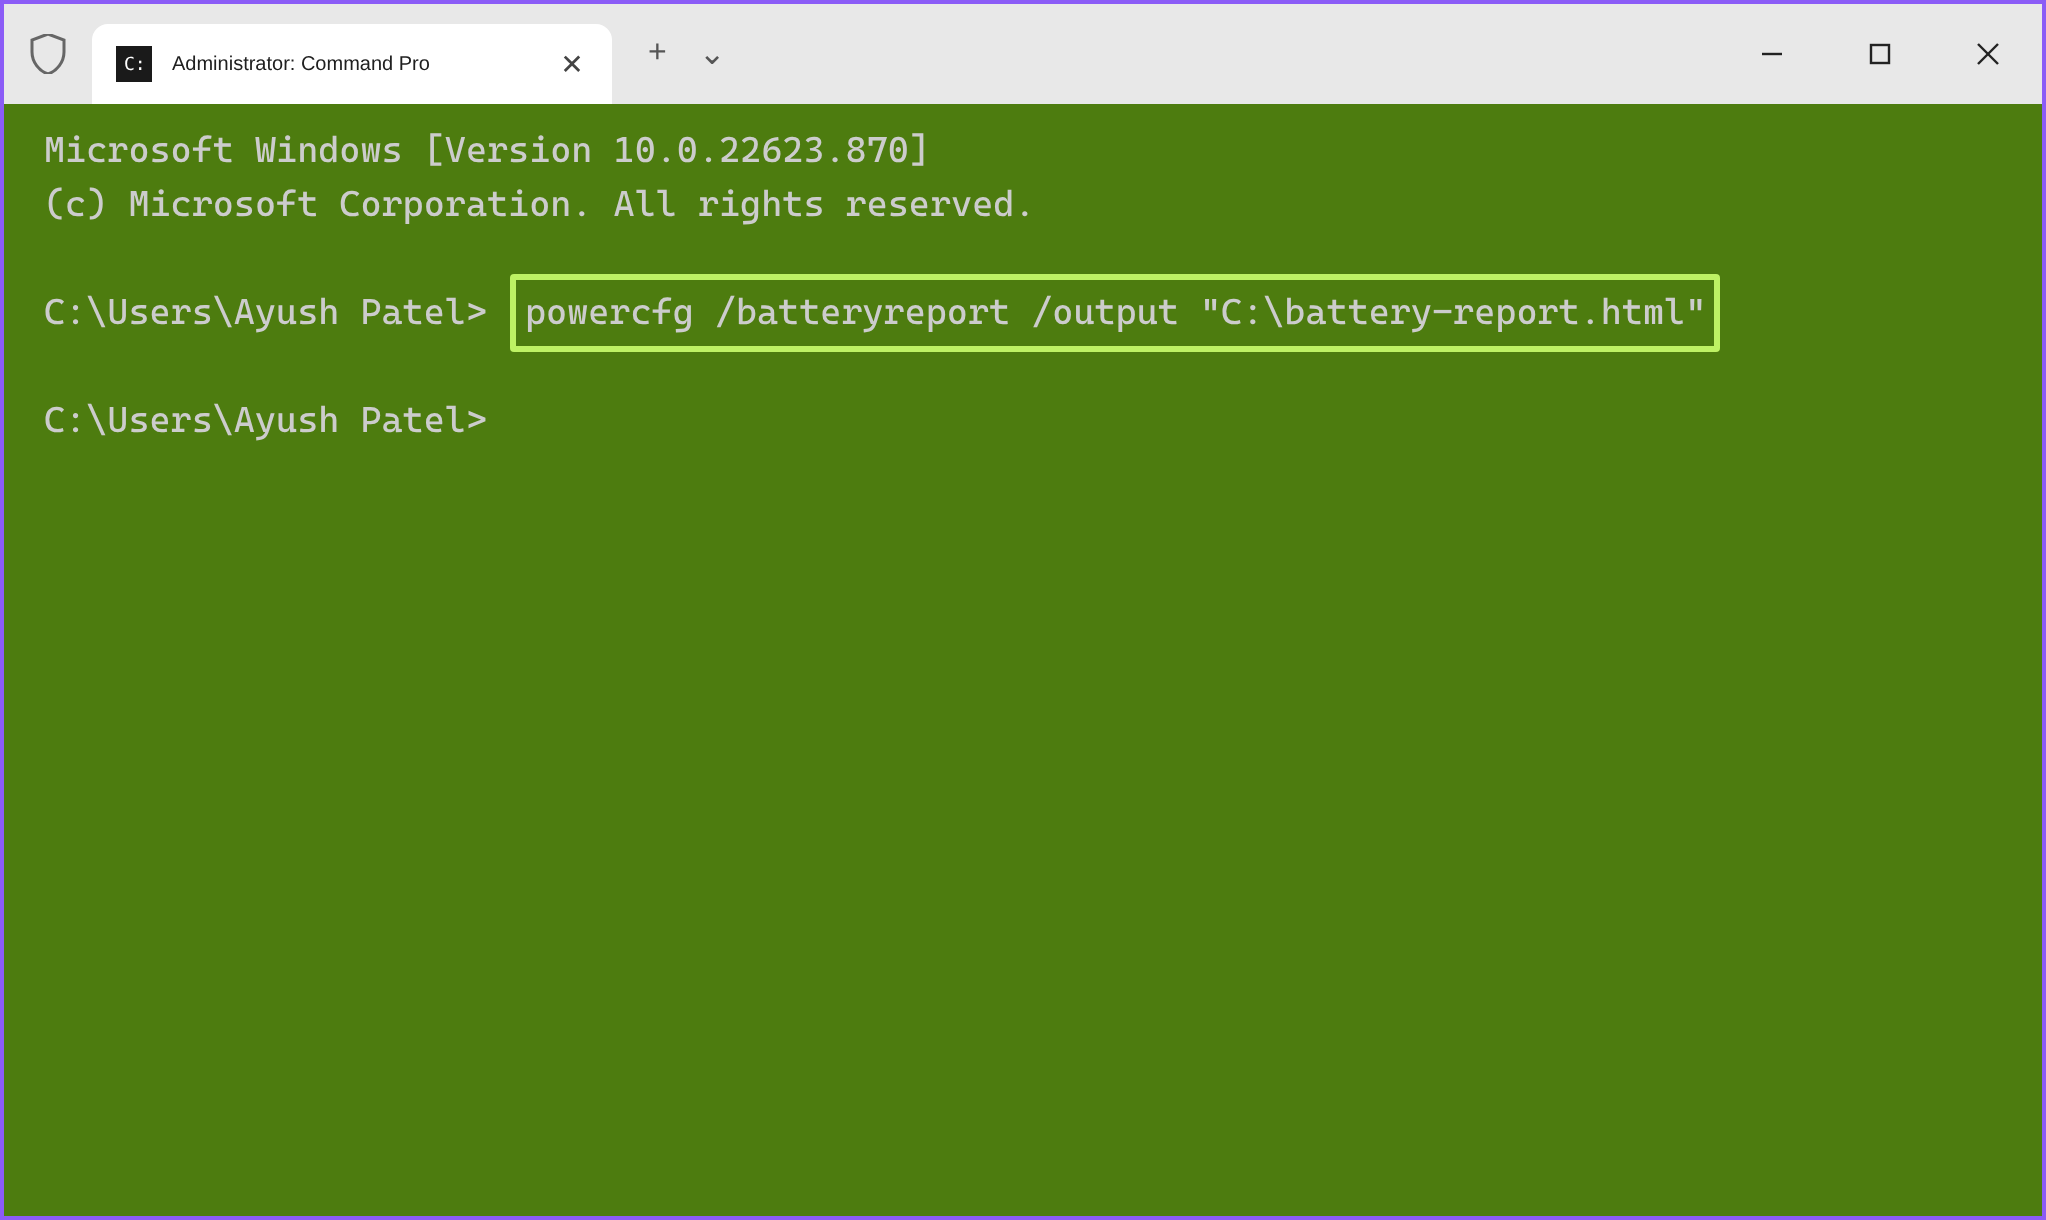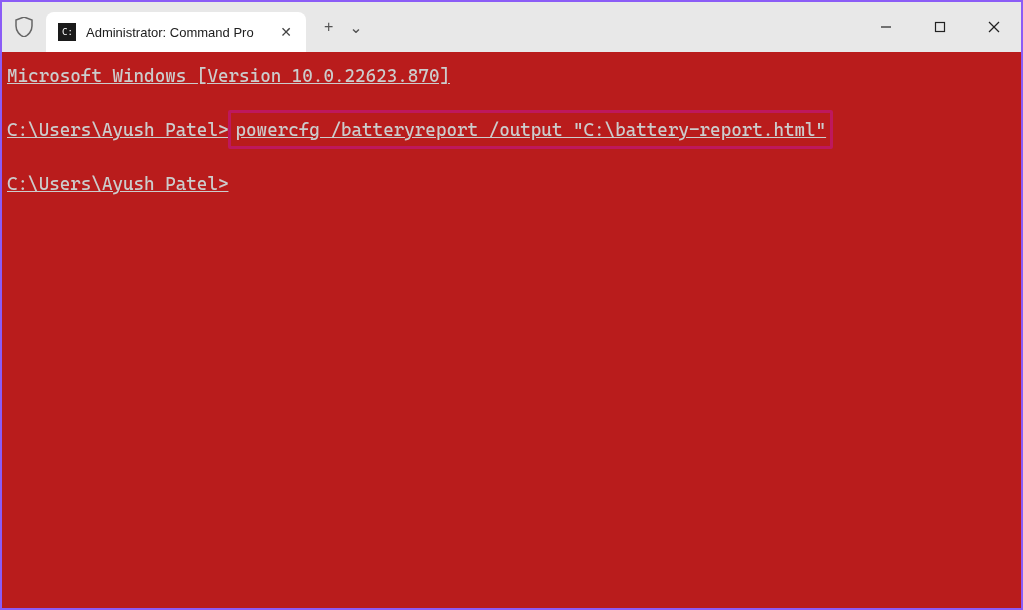--- a/index.html
+++ b/index.html
@@ -54,21 +54,21 @@
       height: 18px;
       background: #1a1a1a;
       display: flex;
       align-items: center;
       justify-content: center;
       color: white;
       font-size: 10px;
       font-family: monospace;
     }
     .tab-title {
-      font-size: 13px;
+      font-size: 10px;
       color: #202020;
       flex: 1;
     }
     .tab-close {
       width: 16px;
       height: 16px;
       display: flex;
       align-items: center;
       justify-content: center;
       cursor: pointer;
@@ -97,38 +97,38 @@
       width: 54px;
       height: 50px;
       display: flex;
       align-items: center;
       justify-content: center;
       cursor: pointer;
       font-size: 14px;
     }
     .terminal {
       flex: 1;
-      background: #b91c1c;
+      background: #4d7c0f;
       color: #cccccc;
       font-family: "Cascadia Mono", "Consolas", monospace;
       font-size: 18px;
       line-height: 1.5;
-      padding: 10px 5px;
+      padding: 10px 20px;
       white-space: pre-wrap;
       overflow: hidden;
-      text-decoration: underline;
     }
     .terminal-line {
       display: block;
     }
     .highlight-box {
-      border: 3px solid #be185d;
+      border: 3px solid #bef264;
       display: inline;
       padding: 6px 4px;
       border-radius: 2px;
+      margin-left: 12px;
     }
   </style>
 </head>
 <body>
 
 <div class="window">
   <div class="titlebar">
     <div class="shield-icon">
       <svg width="18" height="20" viewBox="0 0 18 20" fill="none">
         <path d="M9 0 L17 3 V9 C17 14 13.5 18.5 9 20 C4.5 18.5 1 14 1 9 V3 Z" stroke="#666" stroke-width="1.5" fill="none"></path>
@@ -160,16 +160,16 @@
       </div>
       <div class="win-btn">
         <svg width="12" height="12" viewBox="0 0 12 12">
             <line x1="1" y1="1" x2="11" y2="11" stroke="#222" stroke-width="1.2"></line>
             <line x1="11" y1="1" x2="1" y2="11" stroke="#222" stroke-width="1.2"></line>
           </svg>
       </div>
     </div>
   </div>
 
-  <div class="terminal"><span class="terminal-line">Microsoft Windows [Version 10.0.22623.870]</span>
+  <div class="terminal"><span class="terminal-line">Microsoft Windows [Version 10.0.22623.870]</span><span class="terminal-line">(c) Microsoft Corporation. All rights reserved.</span>
 <span class="terminal-line"><span>C:\Users\Ayush Patel&gt;</span><span class="highlight-box">powercfg /batteryreport /output "C:\battery-report.html"</span></span>
 <span class="terminal-line">C:\Users\Ayush Patel&gt;</span></div>
 </div>
 
 </body></html>

